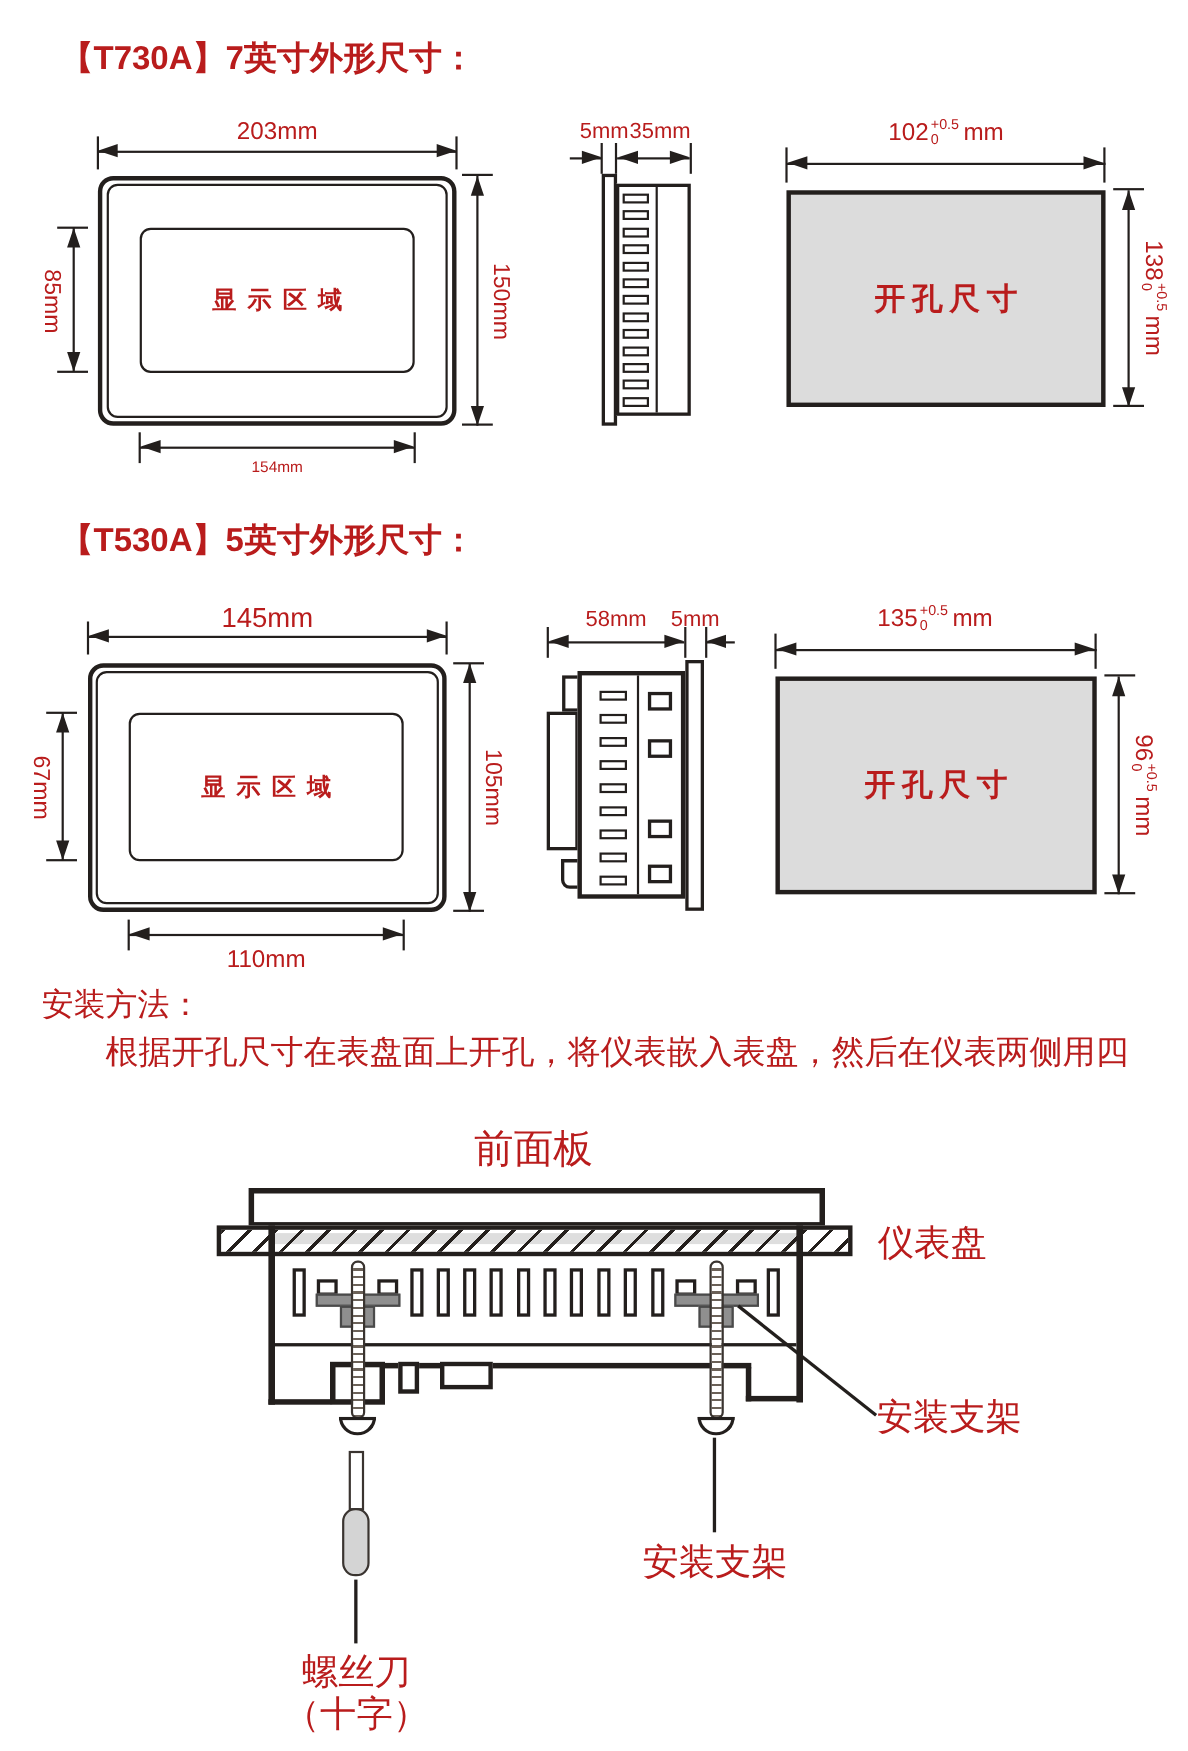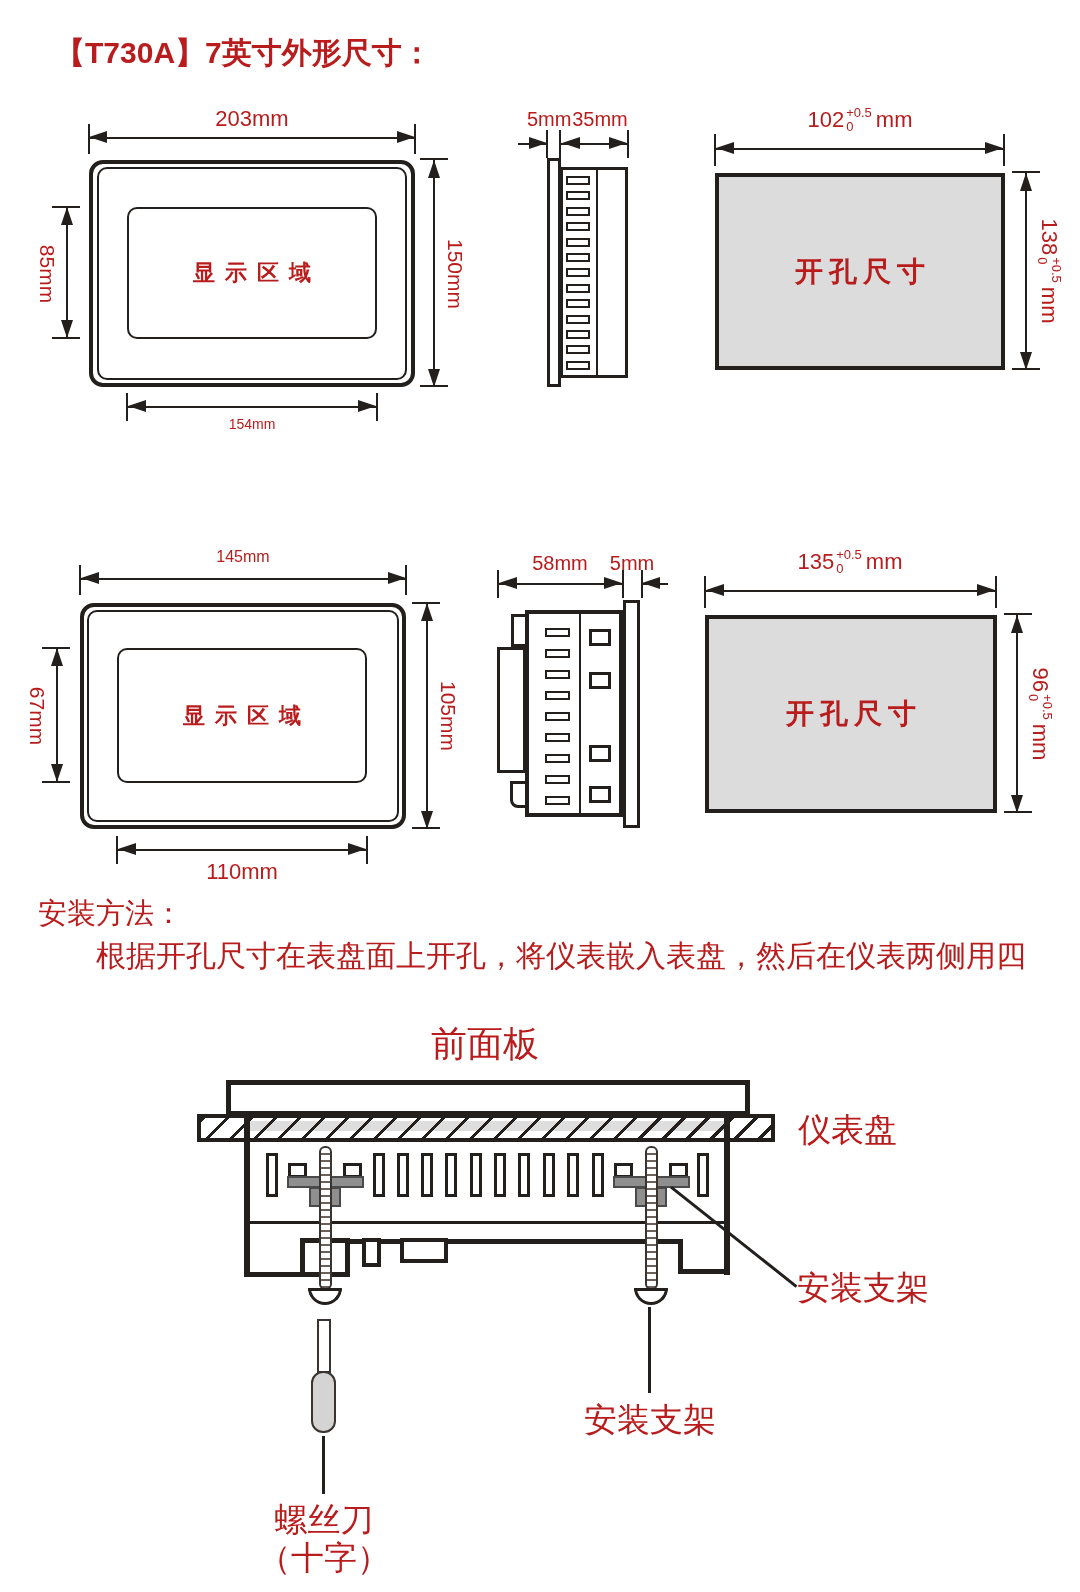--- a/index.html
+++ b/index.html
@@ -125,33 +125,34 @@
   <div class="arr d" style="left:1020px;top:352px"></div>
   <div class="abs vrot comp" style="left:989px;top:257px;width:120px;height:28px">
     <span>138</span>
       <span class="tol">
         <span>+0.5</span>
         <span>0</span>
       </span>
       <span>mm</span>
   </div>
 
+  <div class="title" style="left:55px;top:471px">【T530A】5英寸外形尺寸：</div>
 
   <div class="box" style="left:80px;top:603px;width:326px;height:226px;border-width:4px;border-radius:14px"></div>
   <div class="box" style="left:87px;top:610px;width:312px;height:212px;border-radius:10px"></div>
   <div class="box" style="left:117px;top:648px;width:250px;height:135px;border-radius:10px;display:flex;align-items:center;justify-content:center">
     <span class="serif" style="font-size:22px;font-weight:700;letter-spacing:10px;margin-left:10px">显示区域</span>
   </div>
 
   <div class="vl" style="left:79px;top:565px;height:30px"></div>
   <div class="vl" style="left:405px;top:565px;height:30px"></div>
   <div class="hl" style="left:80px;top:578px;width:326px"></div>
   <div class="arr l" style="left:81px;top:572px"></div>
   <div class="arr r" style="left:388px;top:572px"></div>
-  <div class="dlab" style="left:171px;top:548px;width:144px;font-size:16px">145mm</div>
+  <div class="dlab" style="left:171px;top:548px;width:144px;font-size:25px">145mm</div>
 
   <div class="hl" style="left:42px;top:647px;width:28px"></div>
   <div class="hl" style="left:42px;top:781px;width:28px"></div>
   <div class="vl" style="left:56px;top:648px;height:134px"></div>
   <div class="arr u" style="left:51px;top:648px"></div>
   <div class="arr d" style="left:51px;top:764px"></div>
   <div class="dlab vrot" style="left:0px;top:704px;width:74px">67mm</div>
 
   <div class="hl" style="left:412px;top:602px;width:28px"></div>
   <div class="hl" style="left:412px;top:827px;width:28px"></div>

